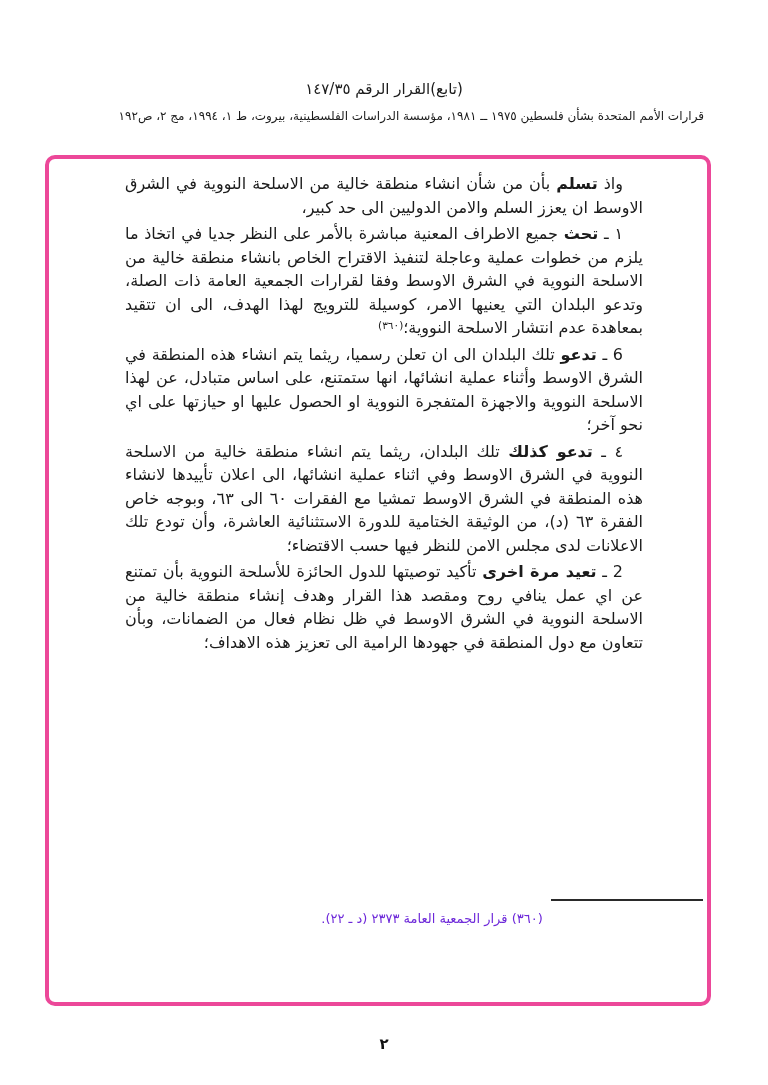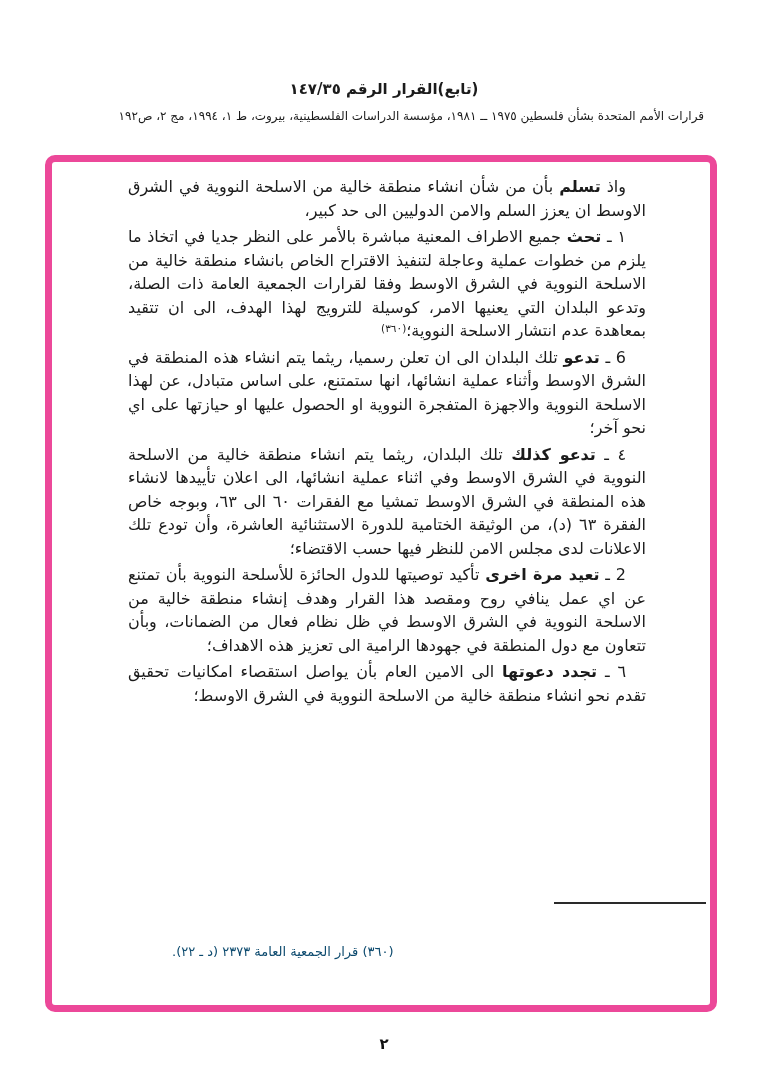--- a/index.html
+++ b/index.html
@@ -2,47 +2,47 @@
 <html lang="ar" dir="rtl"><head>
 <meta charset="utf-8">
 <style>
   html,body{margin:0;padding:0;background:#ffffff;}
   body{
     width:768px;height:1085px;position:relative;overflow:hidden;
     font-family:"DejaVu Sans", sans-serif;color:#1b1b1b;direction:rtl;
   }
   .hdr-title{
     position:absolute;top:80px;left:0;right:0;text-align:center;
-    font-size:15px;font-weight:bold;letter-spacing:0.5px;white-space:nowrap;
+    font-size:15px;font-weight:normal;letter-spacing:0.5px;white-space:nowrap;
   }
   .hdr-src{
     position:absolute;top:109px;right:64px;left:30px;text-align:right;
     font-size:12px;font-weight:normal;white-space:nowrap;overflow:visible;
   }
   .frame{
     position:absolute;left:45px;top:155px;width:658px;height:843px;
-    border:7px solid #ec4899;border-radius:10px;background:#ffffff;
+    border:4px solid #ec4899;border-radius:10px;background:#ffffff;
   }
   .textblock{
     padding:13px 64px 0 76px;
   }
   .textblock p{
     margin:0 0 3px 0;
     font-size:16px;line-height:23.5px;
     text-align:justify;text-indent:20px;color:#1b1b1b;
   }
   .textblock p b{font-weight:bold;}
   sup.fnref{font-size:10.5px;line-height:0;vertical-align:4px;}
   .fsep{
     position:absolute;right:4px;top:740px;width:152px;height:0;
     border-top:2px solid #2a2a2a;
   }
   .footnote{
-    position:absolute;right:12px;top:780px;left:120px;text-align:left;
-    font-size:13px;line-height:20px;color:#0c4a6e;
+    position:absolute;right:12px;top:750px;left:120px;text-align:center;
+    font-size:13px;line-height:20px;color:#6d28d9;
   }
   .pagenum{
     position:absolute;top:1035px;left:0;right:0;text-align:center;
     font-size:15px;font-weight:bold;color:#111;
   }
 </style>
 </head>
 <body>
 
 <div class="hdr-title">(تابع)القرار الرقم ١٤٧/٣٥</div>
@@ -56,21 +56,20 @@
 
     <p><span>١ ـ </span><b>تحث</b><span> جميع الاطراف المعنية مباشرة بالأمر على النظر جديا في اتخاذ ما يلزم من خطوات عملية وعاجلة لتنفيذ الاقتراح الخاص بانشاء منطقة خالية من الاسلحة النووية في الشرق الاوسط وفقا لقرارات الجمعية العامة ذات الصلة، وتدعو البلدان التي يعنيها الامر، كوسيلة للترويج لهذا الهدف، الى ان تتقيد بمعاهدة عدم انتشار الاسلحة النووية؛</span><sup class="fnref">(٣٦٠)</sup></p>
 
     <p><span>6 ـ </span><b>تدعو</b><span> تلك البلدان الى ان تعلن رسميا، ريثما يتم انشاء هذه المنطقة في الشرق الاوسط وأثناء عملية انشائها، انها ستمتنع، على اساس متبادل، عن لهذا الاسلحة النووية والاجهزة المتفجرة النووية او الحصول عليها او حيازتها على اي نحو آخر؛</span></p>
 
 
     <p><span>٤ ـ </span><b>تدعو كذلك</b><span> تلك البلدان، ريثما يتم انشاء منطقة خالية من الاسلحة النووية في الشرق الاوسط وفي اثناء عملية انشائها، الى اعلان تأييدها لانشاء هذه المنطقة في الشرق الاوسط تمشيا مع الفقرات ٦٠ الى ٦٣، وبوجه خاص الفقرة ٦٣ (د)، من الوثيقة الختامية للدورة الاستثنائية العاشرة، وأن تودع تلك الاعلانات لدى مجلس الامن للنظر فيها حسب الاقتضاء؛</span></p>
 
     <p><span>2 ـ </span><b>تعيد مرة اخرى</b><span> تأكيد توصيتها للدول الحائزة للأسلحة النووية بأن تمتنع عن اي عمل ينافي روح ومقصد هذا القرار وهدف إنشاء منطقة خالية من الاسلحة النووية في الشرق الاوسط في ظل نظام فعال من الضمانات، وبأن تتعاون مع دول المنطقة في جهودها الرامية الى تعزيز هذه الاهداف؛</span></p>
 
-    <p><span>٦ ـ </span><b>تجدد دعوتها</b><span> الى الامين العام بأن يواصل استقصاء امكانيات تحقيق تقدم نحو انشاء منطقة خالية من الاسلحة النووية في الشرق الاوسط؛</span></p>
 
   </div>
 
   <div class="fsep"></div>
   <div class="footnote">(٣٦٠) قرار الجمعية العامة ٢٣٧٣ (د ـ ٢٢).</div>
 </div>
 
 <div class="pagenum">٢</div>
 
 </body></html>

